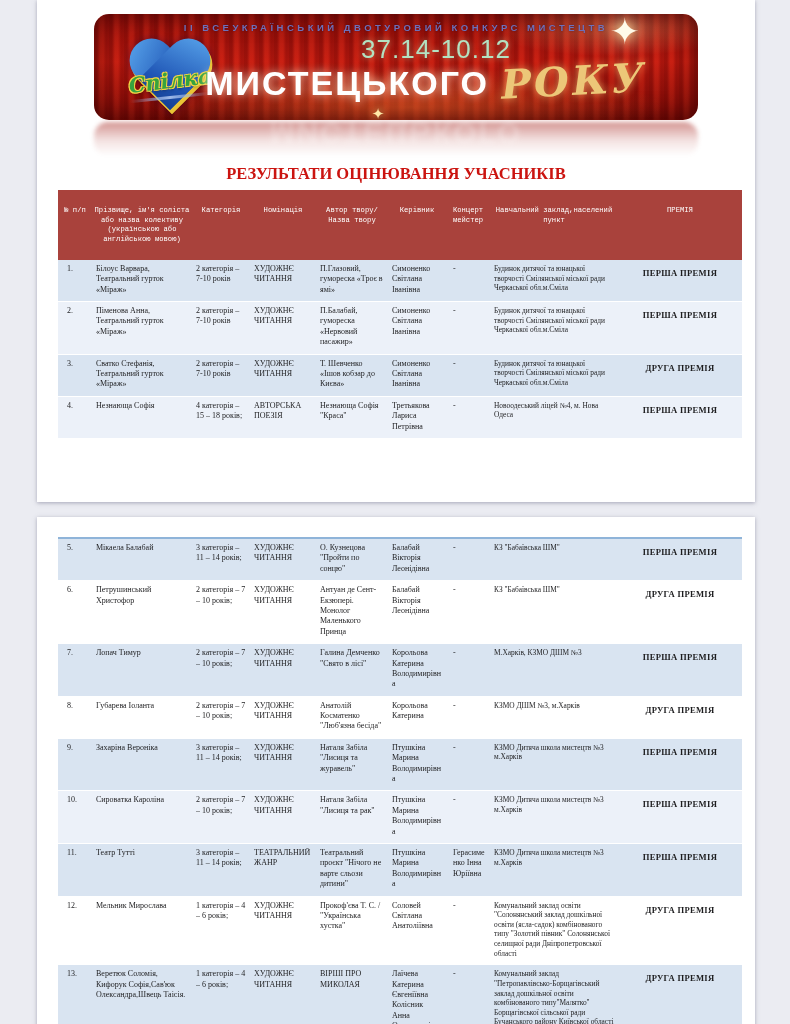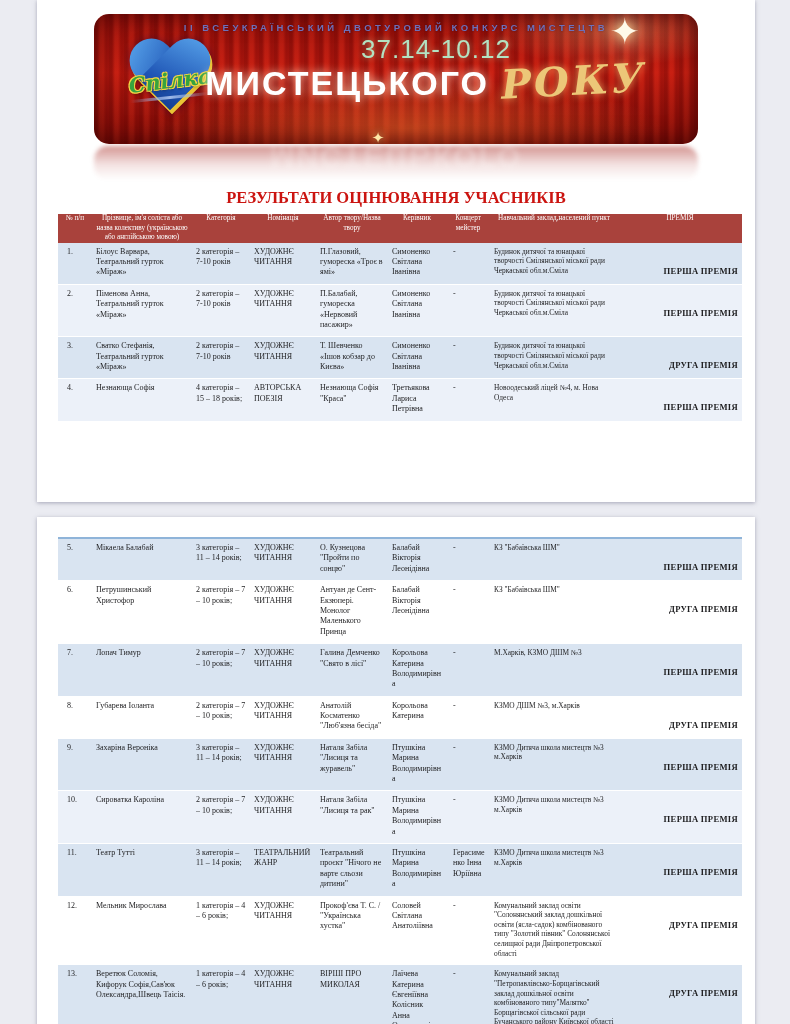--- a/index.html
+++ b/index.html
@@ -13,21 +13,21 @@
   .page {
     position:absolute; left:37px; width:718px; background:#ffffff;
     box-shadow:0 1px 4px rgba(110,110,135,.55);
   }
   .page1 { top:0; height:502px; }
   .page2 { top:517px; height:520px; }
 
   
   .banner-wrap { padding-top:14px; }
   .banner {
-    position:relative; width:604px; height:130px; margin:0 auto;
+    position:relative; width:604px; height:106px; margin:0 auto;
     border-radius:15px; overflow:hidden;
     background:
       radial-gradient(ellipse 60% 55% at 52% 88%, rgba(255,120,50,.50), transparent 70%),
       radial-gradient(ellipse 30% 40% at 86% 12%, rgba(255,225,150,.28), transparent 70%),
       repeating-linear-gradient(90deg, rgba(70,0,0,.30) 0 3px, rgba(255,90,45,.10) 6px 9px, rgba(70,0,0,.22) 12px 15px),
       linear-gradient(180deg, #9a100b, #c41a10 45%, #7e0b07);
     box-shadow:inset 0 0 24px rgba(40,0,0,.6);
   }
   .contest-line {
     position:absolute; top:8px; left:0; right:0; text-align:center;
@@ -107,34 +107,34 @@
 
   
   table.results {
     table-layout:fixed; border-collapse:collapse;
     width:684px; margin-left:21px; margin-top:7px;
     font-size:8px; color:#1d1d1f;
   }
   table.t2 { margin-top:20px; border-top:2px solid #8fb4d9; }
   th {
     color:#ffffff; font-weight:normal; font-size:7.2px; line-height:1.3;
-    padding:0 2px; text-align:center; vertical-align:top;
+    padding:16px 2px; text-align:center; vertical-align:top;font-family:Liberation Mono, monospace;
   }
   td {
     vertical-align:top; padding:4px 4px 6px 4px; line-height:1.3;
     border-bottom:1px solid #ffffff; word-wrap:break-word;
   }
   tr.shade-blue  { background:#d9e4f1; }
   tr.shade-pale  { background:#ecf1f9; }
   tr.shade-white { background:#ffffff; }
   td.col-num { padding-left:9px; }
   td.col-nomination { font-weight:normal; }
   td.col-school { font-size:7.4px; }
   td.col-concertmaster { padding-left:7px; }
-  td.col-prize { font-weight:bold; text-align:right; font-size:8.6px; letter-spacing:.3px; padding-top:23px; }
+  td.col-prize { font-weight:bold; text-align:center; font-size:8.6px; letter-spacing:.3px; padding-top:8px; }
 </style>
 </head>
 <body>
 
 <div class="page page1">
   <div class="banner-wrap">
     <div class="banner">
       <div class="contest-line">ІІ ВСЕУКРАЇНСЬКИЙ ДВОТУРОВИЙ КОНКУРС МИСТЕЦТВ</div>
       <div class="logo">
         <div class="heart"></div>

